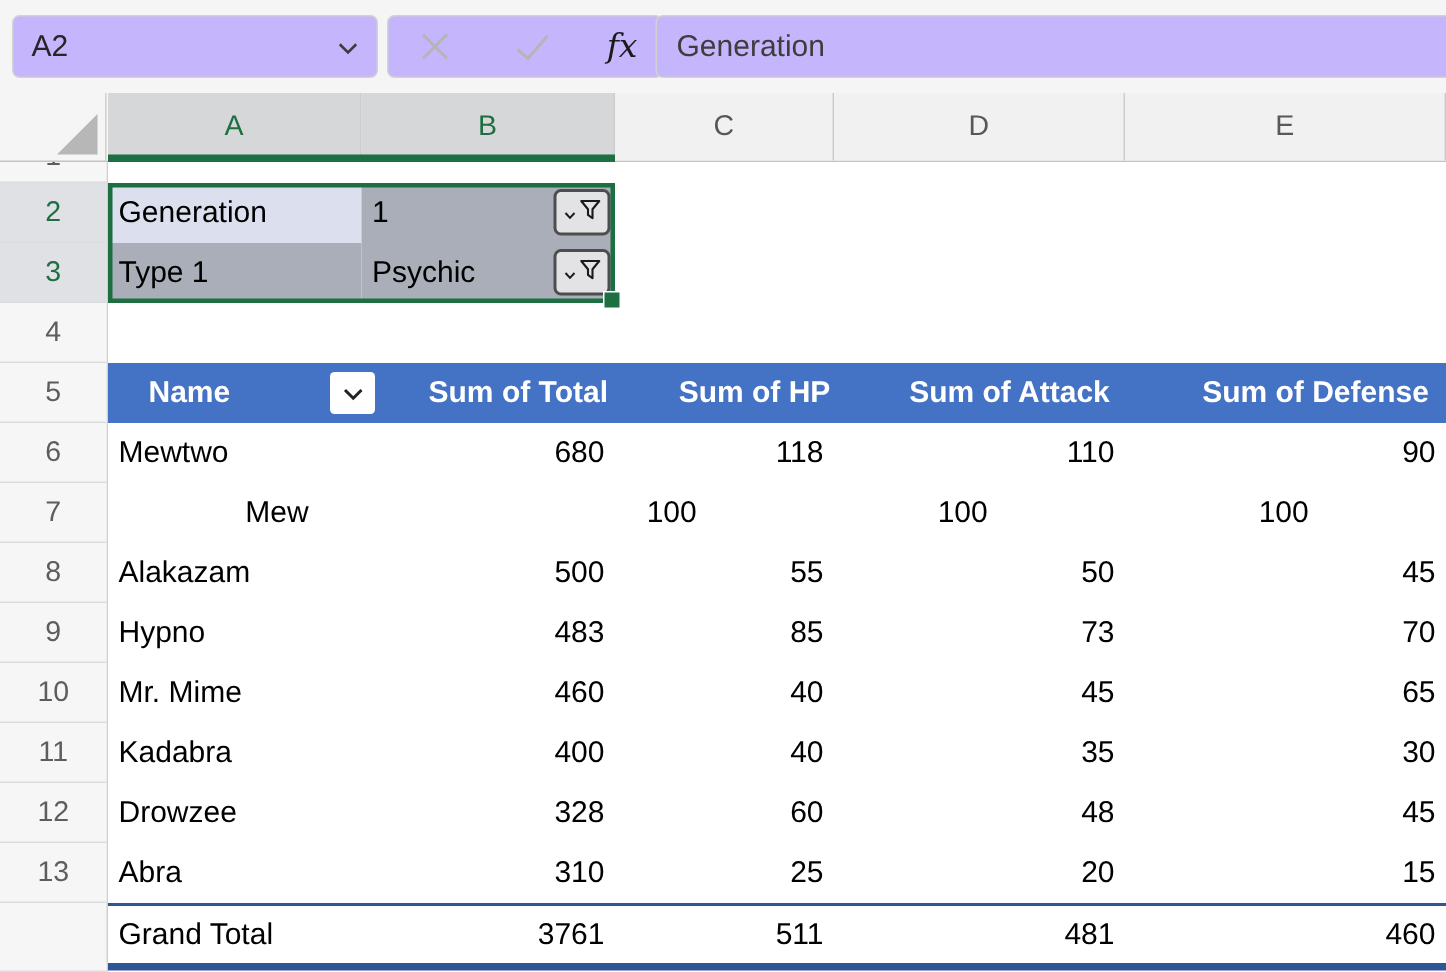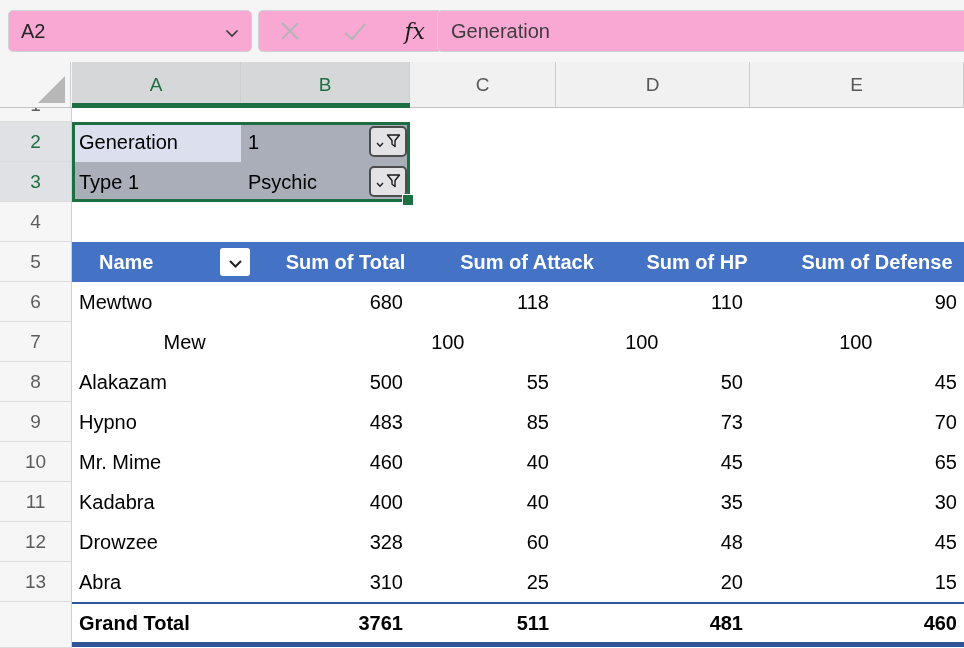--- a/index.html
+++ b/index.html
@@ -5,21 +5,21 @@
   html,body{margin:0;padding:0;}
   body{
     width:964px;height:648px;position:relative;overflow:hidden;
     background:#ffffff;
     font-family:"Liberation Sans", sans-serif;
     -webkit-font-smoothing:antialiased;
   }
   
   .topbar{position:absolute;left:0;top:0;width:964px;height:62px;background:#f5f5f6;}
   .field{
-    position:absolute;top:10px;height:42px;background:#f9a8d4;
+    position:absolute;top:10px;height:42px;background:#c4b5fd;
     border:1px solid #d2d2d2;border-radius:5px;box-sizing:border-box;
     display:flex;align-items:center;
   }
   .namebox{left:8px;width:244px;padding:0 12px;justify-content:space-between;
     font-size:20px;color:#262626;}
   .fxbox{left:258px;width:184px;padding:12px 16px;justify-content:space-between;}
   .fxbtn{display:flex;align-items:center;justify-content:center;width:30px;height:30px;}
   .fxlabel{font-family:"DejaVu Serif", serif;font-style:italic;font-size:22px;color:#1a1a1a;}
   .formulabar{left:437px;width:533px;padding:0 13px;font-size:20px;color:#3d3d3d;
     border-radius:5px 0 0 5px;}
@@ -65,21 +65,21 @@
   .phc-name{justify-content:flex-start;padding-left:7px;position:relative;}
   .namedd{position:absolute;right:11px;top:6px;width:30px;height:28px;background:#fff;
     border-radius:3px;display:flex;align-items:center;justify-content:center;}
   
   .drow{position:absolute;left:0;width:892px;height:40px;display:flex;justify-content:center;}
   .dc{display:flex;align-items:center;box-sizing:border-box;font-size:20px;color:#000;}
   .dc.name{padding-left:7px;}
   .dc.num{justify-content:flex-end;padding-right:7px;}
   .w-a{width:169px}.w-b{width:169px}.w-c{width:146px}.w-d{width:194px}.w-e{width:214px}
   .gtotal{border-top:2px solid #2f5597;box-sizing:border-box;font-weight:bold;}
-  .gtotal .dc{font-weight:bold;}
+  .gtotal .dc{font-weight:normal;}
   .gtbar{position:absolute;left:0;top:534px;width:892px;height:5px;background:#2f5597;}
 </style>
 </head>
 <body>
 
 <div class="topbar">
   <div class="field namebox">
     <span>A2</span>
     <span>
       <svg width="14" height="9" viewBox="0 0 14 9">
@@ -198,22 +198,22 @@
   <div class="phead">
     <div class="phc phc-name w-a">
       <span>Name</span>
       <div class="namedd">
         <span><svg width="15" height="10" viewBox="0 0 15 10">
               <path d="M2 2 L7.5 7.5 L13 2" stroke="#222" stroke-width="2" fill="none"></path>
             </svg></span>
       </div>
     </div>
     <div class="phc w-b">Sum of Total</div>
+    <div class="phc w-c">Sum of HP</div>
     <div class="phc w-d">Sum of Attack</div>
-    <div class="phc w-c">Sum of HP</div>
     <div class="phc w-e">Sum of Defense</div>
   </div>
 
   <div class="drow" style="top:174px">
     <div class="dc name w-a">Mewtwo</div>
     <div class="dc num w-b">680</div>
     <div class="dc num w-c">118</div>
     <div class="dc num w-d">110</div>
     <div class="dc num w-e">90</div>
   </div>

